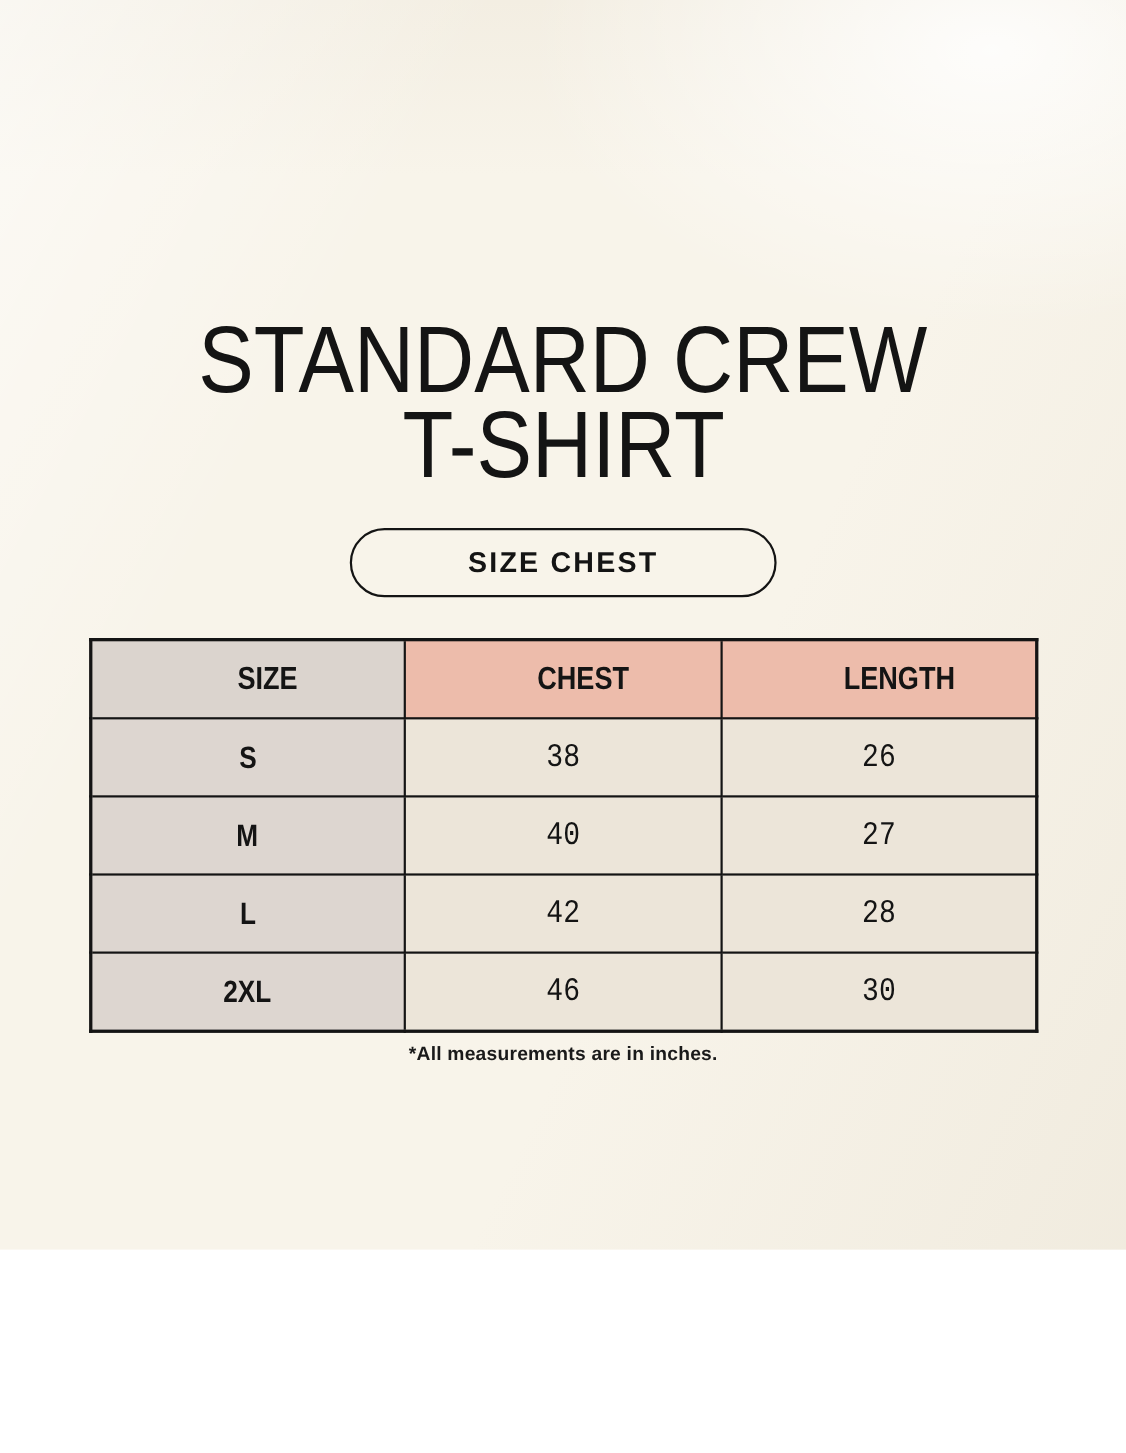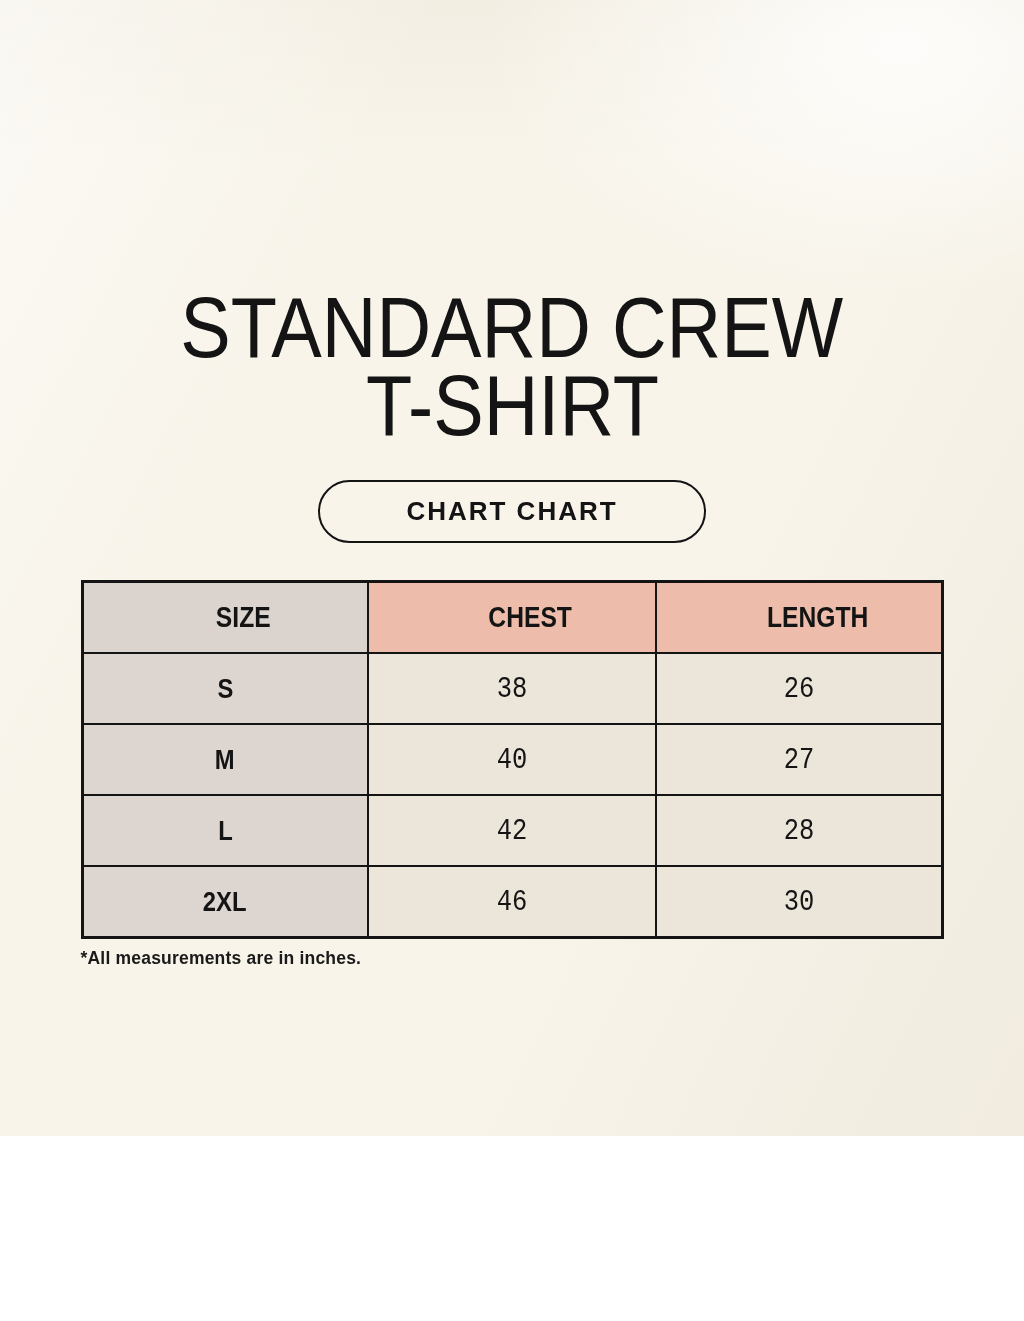--- a/index.html
+++ b/index.html
@@ -78,39 +78,39 @@
   td.cell-val   { background: #ece5d9; font-size: 30px; font-weight: 400; font-family: Liberation Mono, monospace; }
   .cond {
     display: inline-block;
     transform: scaleX(0.85);
     transform-origin: 50% 50%;
     white-space: nowrap;
   }
   .footnote {
     width: 863px;
     margin: 9px auto 0;
-    text-align: left;
+    text-align: center;
     font-size: 17.5px;
     font-weight: bold;
     letter-spacing: 0.2px;
     color: #1a1a1a;
   }
 </style>
 </head>
 <body>
 
 <div class="page">
 
   <h1 class="title">
     <span class="line">STANDARD CREW</span><br>
     <span class="line">T-SHIRT</span>
   </h1>
 
   <div class="pill">
-    <span class="pill-label">CHART CHART</span>
+    <span class="pill-label">SIZE CHEST</span>
   </div>
 
   <div class="table-wrap">
     <table class="size-table">
       <thead>
         <tr>
           <th class="col-size"><span class="cond">SIZE</span></th>
           <th class="col-chest"><span class="cond">CHEST</span></th>
           <th class="col-length"><span class="cond">LENGTH</span></th>
         </tr>

